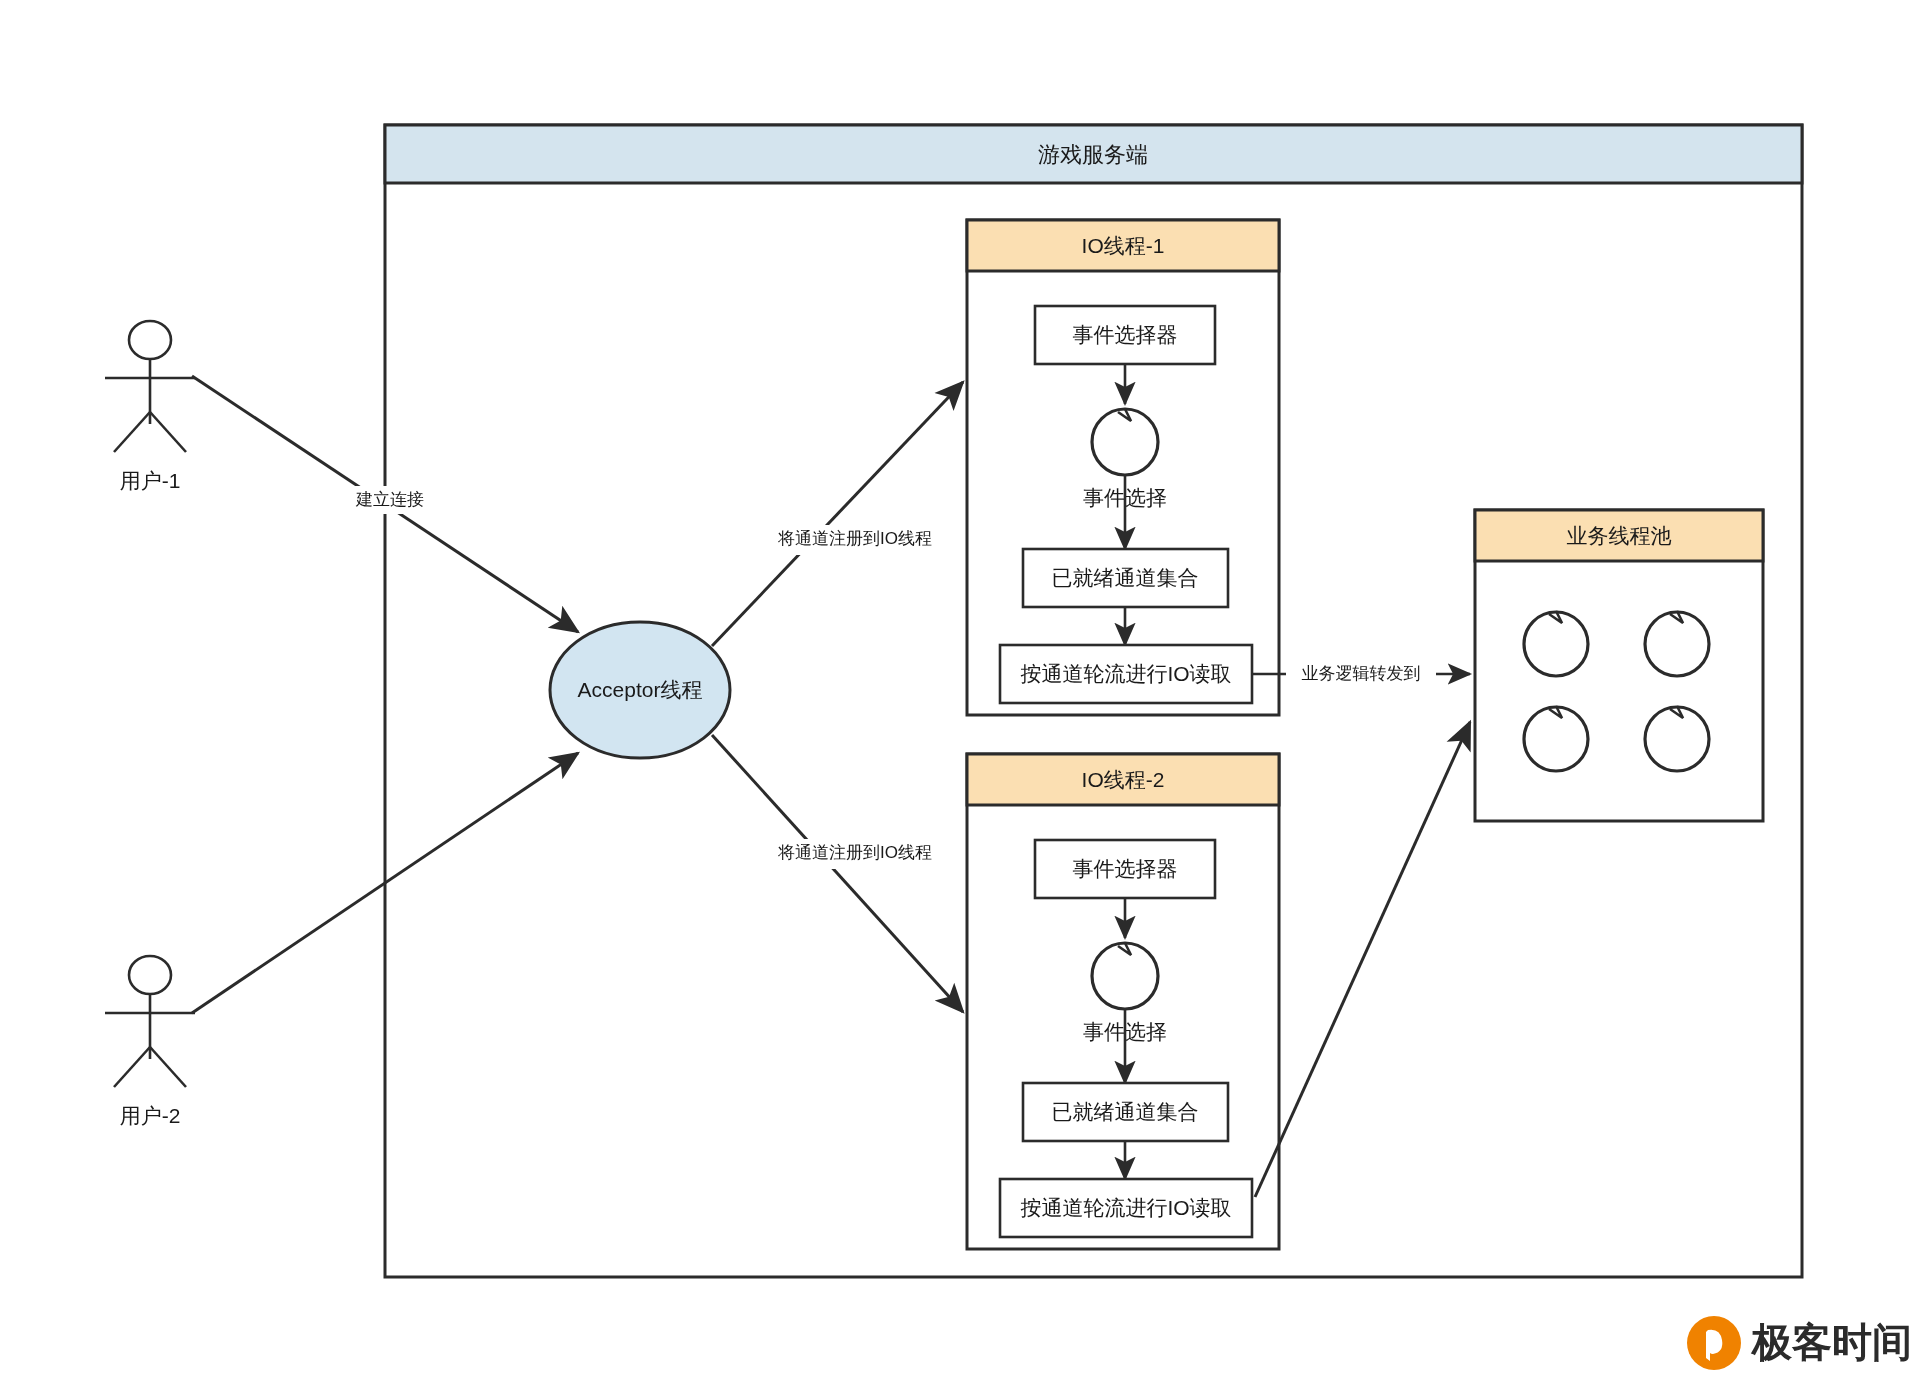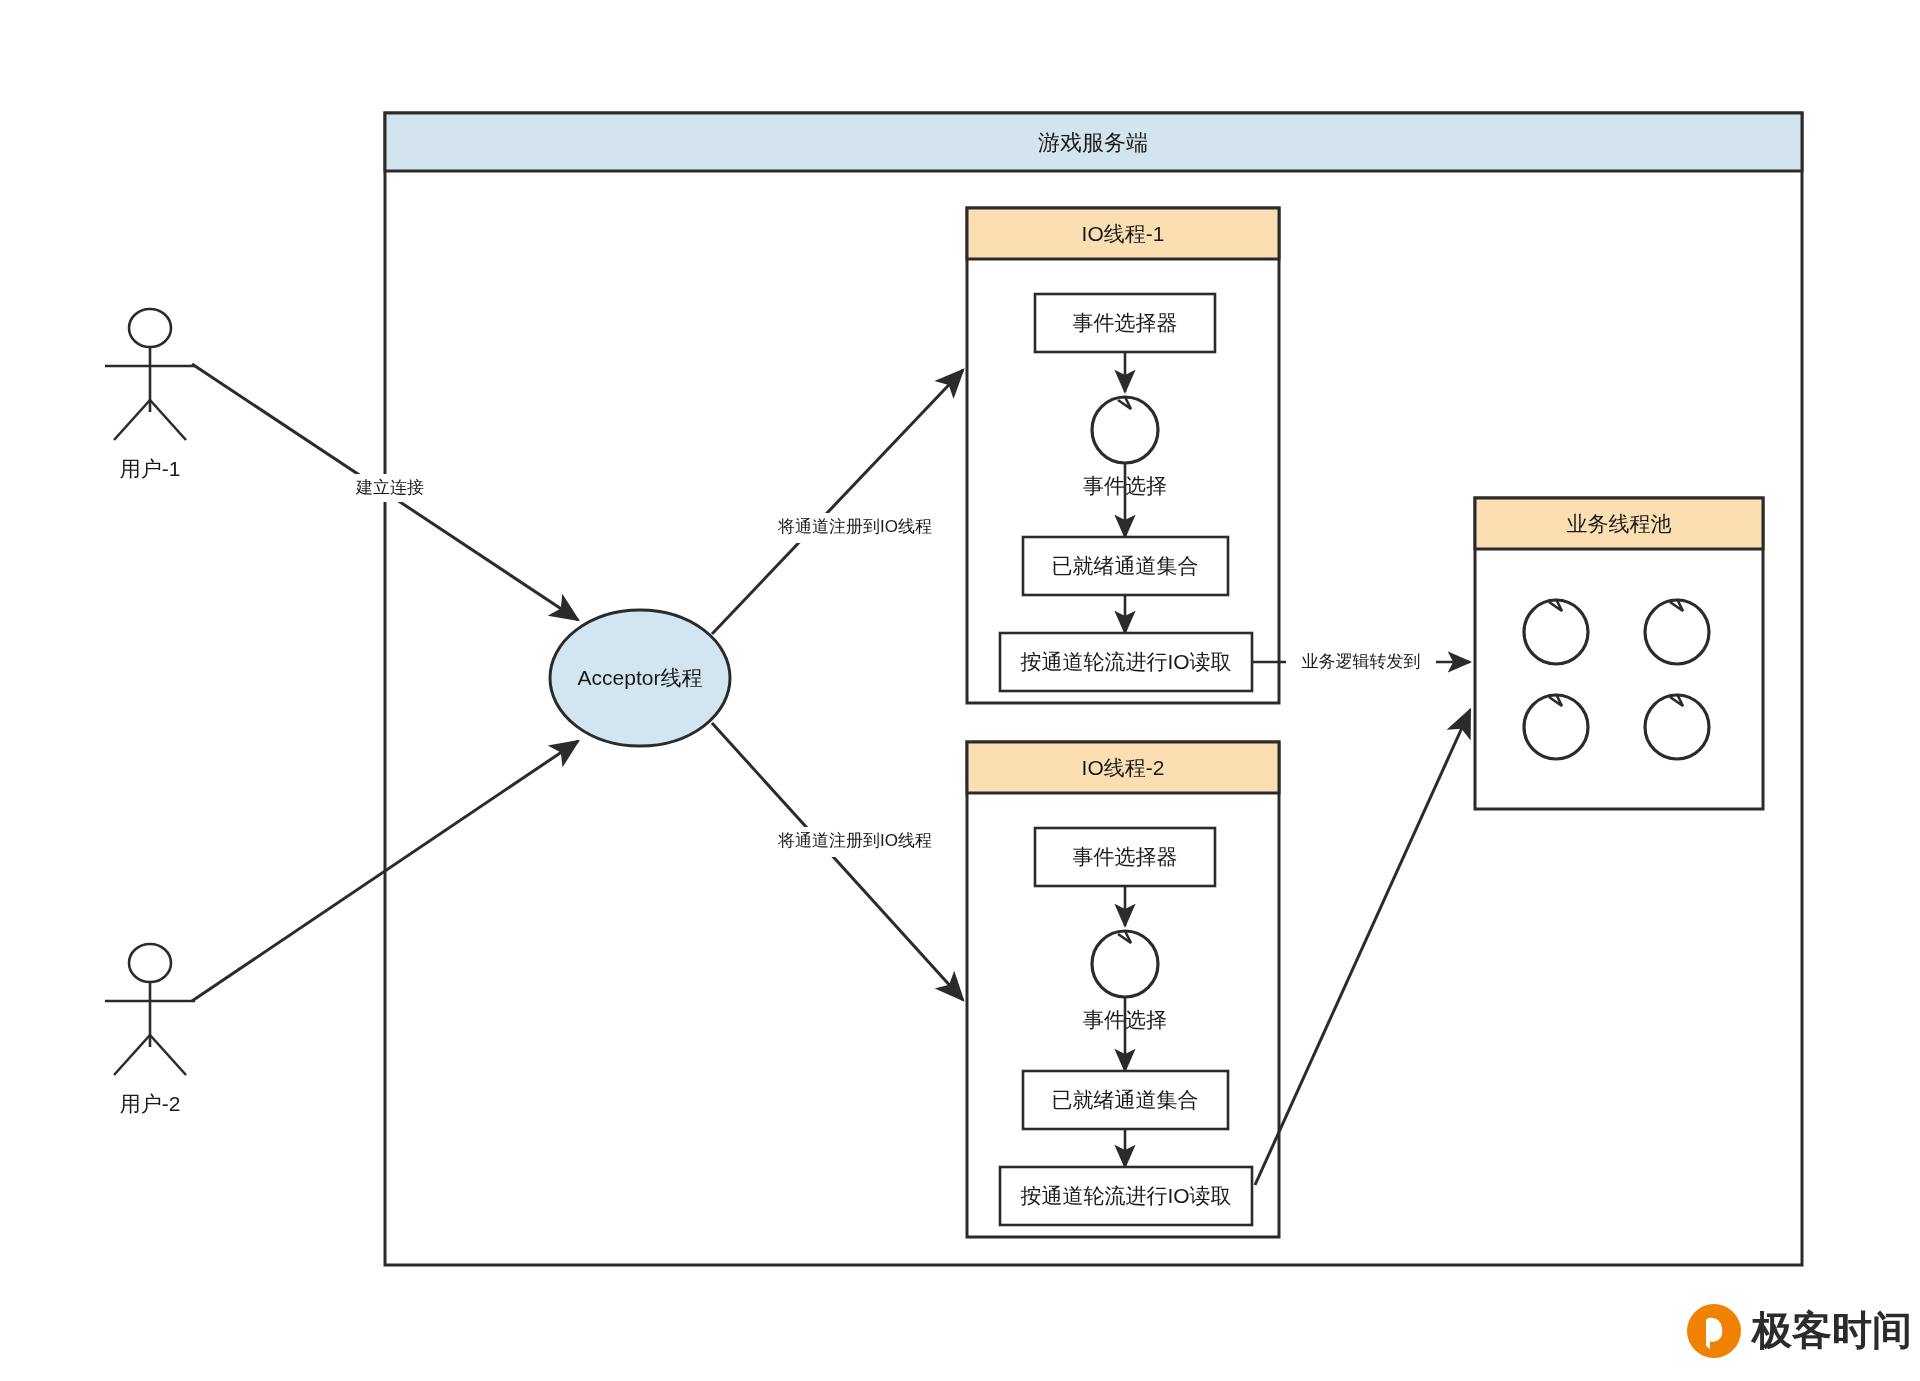--- a/index.html
+++ b/index.html
@@ -9,21 +9,21 @@
   }
   body {
     width: 1920px;
     height: 1381px;
     font-family: "Liberation Sans", "DejaVu Sans", sans-serif;
     overflow: hidden;
     position: relative;
   }
   #diagram-root {
     position: absolute;
-    left: 0; top: 0;
+    left: 0; top: 12px;
     width: 1920px;
     height: 1104px;
   }
   svg { display: block; }
   .box-stroke {
     fill: #ffffff;
     stroke: #2b2b2b;
     stroke-width: 3;
   }
   .box-stroke-thin {

